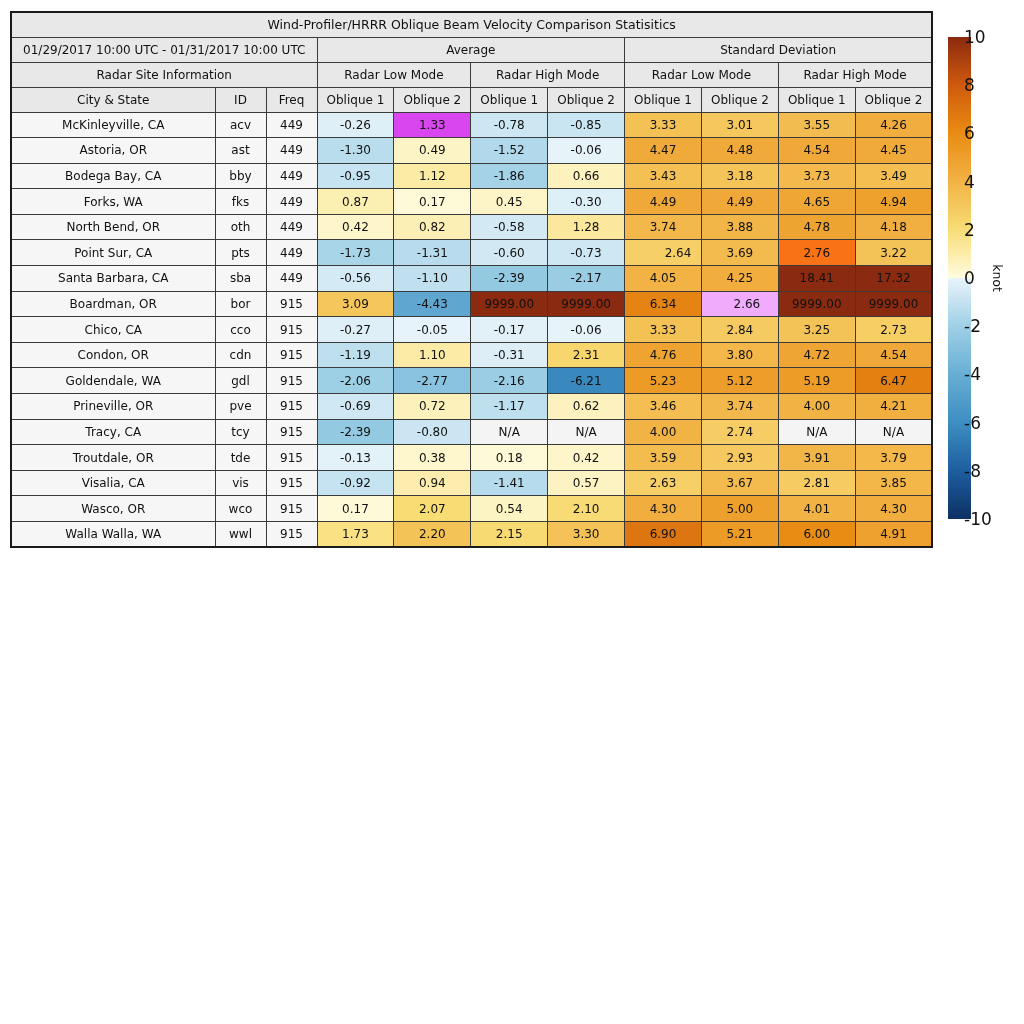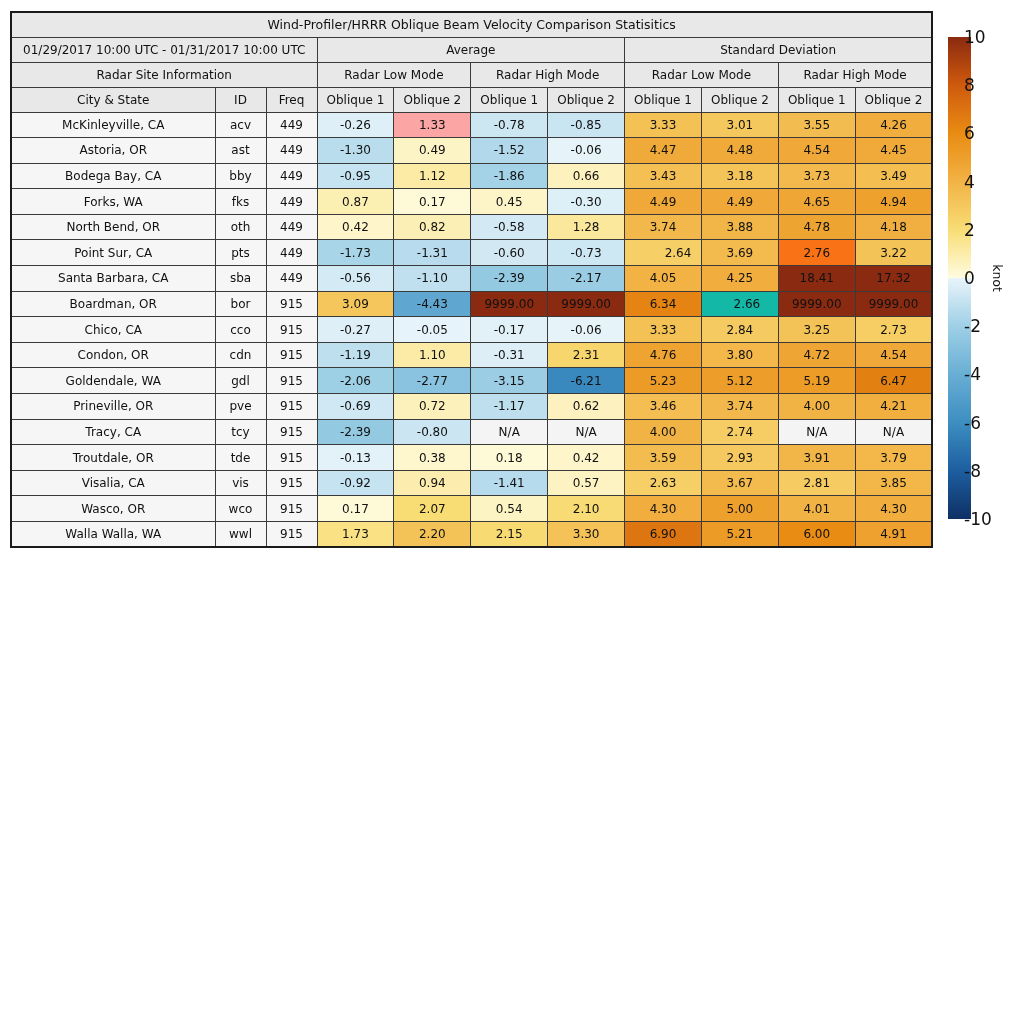--- a/index.html
+++ b/index.html
@@ -121,21 +121,21 @@
         <th>Oblique 1</th>
         <th>Oblique 2</th>
       </tr>
     </thead>
     <tbody id="table-body">
         <tr>
           <td class="site">McKinleyville, CA</td>
           <td class="site">acv</td>
           <td class="site">449</td>
           <td class="val" style="background: rgb(223, 239, 247);">-0.26</td>
-          <td class="val" style="background: #fca5a5;">1.33</td>
+          <td class="val" style="background: #d946ef;">1.33</td>
           <td class="val" style="background: rgb(204, 230, 242);">-0.78</td>
           <td class="val" style="background: rgb(201, 229, 242);">-0.85</td>
           <td class="val" style="background: rgb(244, 193, 85);">3.33</td>
           <td class="val" style="background: rgb(245, 200, 93);">3.01</td>
           <td class="val" style="background: rgb(243, 188, 80);">3.55</td>
           <td class="val" style="background: rgb(241, 174, 63);">4.26</td>
         </tr>
         <tr>
           <td class="site">Astoria, OR</td>
           <td class="site">ast</td>
@@ -216,21 +216,21 @@
         </tr>
         <tr>
           <td class="site">Boardman, OR</td>
           <td class="site">bor</td>
           <td class="site">915</td>
           <td class="val" style="background: rgb(245, 198, 91);">3.09</td>
           <td class="val" style="background: rgb(95, 167, 208);">-4.43</td>
           <td class="val" style="background: rgb(138, 42, 16);">9999.00</td>
           <td class="val" style="background: rgb(138, 42, 16);">9999.00</td>
           <td class="val" style="background: rgb(229, 132, 18);">6.34</td>
-          <td class="val" style="background: #14b8a6; padding-left: 16px;">2.66</td>
+          <td class="val" style="background: #f0abfc; padding-left: 16px;">2.66</td>
           <td class="val" style="background: rgb(138, 42, 16);">9999.00</td>
           <td class="val" style="background: rgb(138, 42, 16);">9999.00</td>
         </tr>
         <tr>
           <td class="site">Chico, CA</td>
           <td class="site">cco</td>
           <td class="site">915</td>
           <td class="val" style="background: rgb(222, 239, 247);">-0.27</td>
           <td class="val" style="background: rgb(230, 243, 250);">-0.05</td>
           <td class="val" style="background: rgb(226, 241, 248);">-0.17</td>
@@ -252,21 +252,21 @@
           <td class="val" style="background: rgb(243, 183, 74);">3.80</td>
           <td class="val" style="background: rgb(239, 165, 51);">4.72</td>
           <td class="val" style="background: rgb(240, 168, 56);">4.54</td>
         </tr>
         <tr>
           <td class="site">Goldendale, WA</td>
           <td class="site">gdl</td>
           <td class="site">915</td>
           <td class="val" style="background: rgb(157, 207, 229);">-2.06</td>
           <td class="val" style="background: rgb(138, 195, 223);">-2.77</td>
-          <td class="val" style="background: rgb(155, 205, 229);">-3.15</td>
+          <td class="val" style="background: rgb(155, 205, 229);">-2.16</td>
           <td class="val" style="background: rgb(58, 137, 190);">-6.21</td>
           <td class="val" style="background: rgb(236, 155, 38);">5.23</td>
           <td class="val" style="background: rgb(237, 157, 41);">5.12</td>
           <td class="val" style="background: rgb(237, 156, 39);">5.19</td>
           <td class="val" style="background: rgb(227, 128, 18);">6.47</td>
         </tr>
         <tr>
           <td class="site">Prineville, OR</td>
           <td class="site">pve</td>
           <td class="site">915</td>

